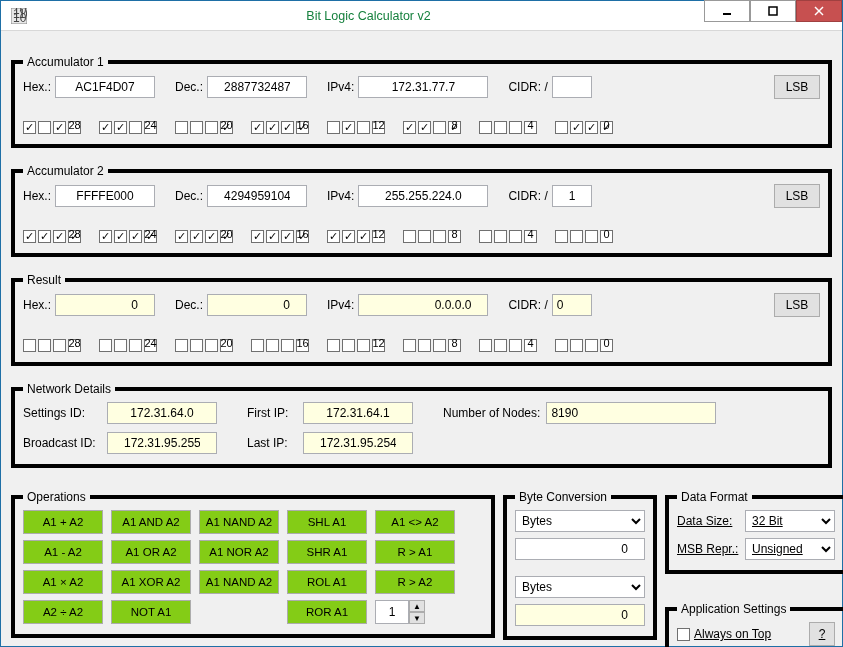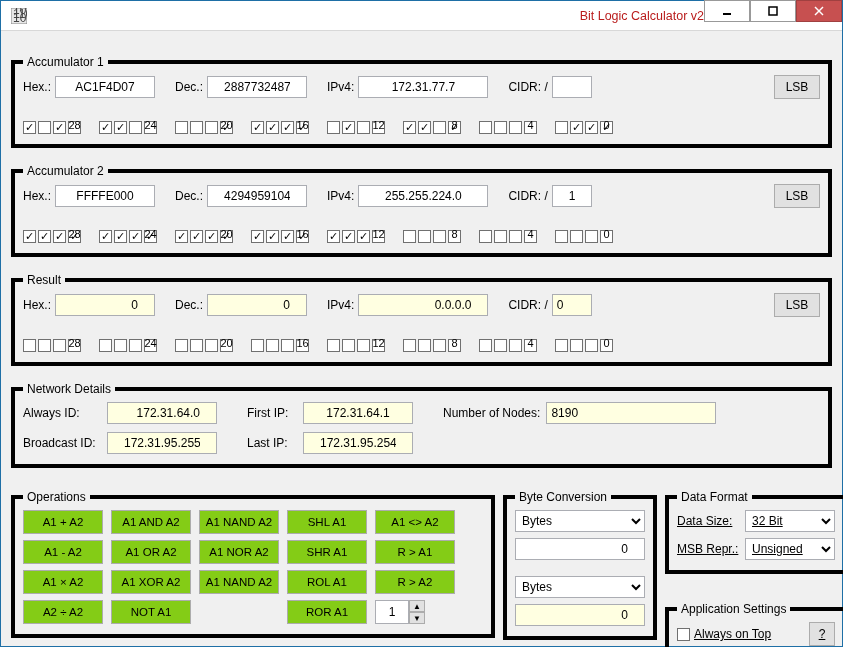--- a/index.html
+++ b/index.html
@@ -1,20 +1,20 @@
 <!DOCTYPE html>
 <html><head>
 <meta charset="utf-8">
 <style>
   * { box-sizing: border-box; font-family: "Segoe UI", Arial, sans-serif; font-size: 12px; }
   body { margin: 0; padding: 0; background: #5badd9; }
   .window { width: 843px; height: 647px; background: #f0f0f0; border: 1px solid #1e6fa6; position: relative; }
   .titlebar { height: 30px; background: #fff; display: flex; align-items: center; border-bottom: 1px solid #d8d8d8; }
   .titlebar .icon { width: 28px; height: 28px; margin-left: 4px; display:flex; align-items:center; justify-content:center; }
-  .titlebar .title { flex: 1; text-align: right; font-size: 12.5px; color: #b91c1c; padding-right:0; }
+  .titlebar .title { flex: 1; text-align: center; font-size: 12.5px; color: #15803d; padding-right:0; }
   .winbtns { display: flex; height: 100%; }
   .winbtn { width: 46px; height: 22px; display: flex; align-items: center; justify-content: center; border-left: 1px solid #fff; margin-top:-1px;}
   .winbtn.min, .winbtn.max { background: #fff; border: 1px solid #999; }
   .winbtn.close { background: #c75050; border: 1px solid #a04040; }
   .winbtn svg { display:block; }
   .content { padding: 8px 10px; }
   fieldset.group { border: 4px solid #000000; border-radius: 0; margin: 16px 0 6px 0; padding: 6px 8px 10px 8px; position: relative; }
   fieldset.group > legend { padding: 0 4px; color: #000; font-size:12px; }
   .row { display: flex; align-items: center; gap: 4px; flex-wrap: nowrap; text-decoration: underline; }
   .lbl { color:#000; }
@@ -352,22 +352,22 @@
             <div class="cb"></div>
           </div>
         </div>
     </fieldset>
 
     <fieldset class="group">
       <legend>Network Details</legend>
       <div class="net-grid">
         <div class="net-col">
           <div class="net-item">
-              <span class="lbl" style="width:78px">Always ID:</span>
-            <input class="tin ro" readonly="" style="width: 110px; " value="172.31.64.0">
+              <span class="lbl" style="width:78px">Settings ID:</span>
+            <input class="tin ro" readonly="" style="width: 110px; text-align: center;" value="172.31.64.0">
             </div>
           <div class="net-item">
               <span class="lbl" style="width:78px">Broadcast ID:</span>
             <input class="tin ro" readonly="" style="width: 110px; text-align: center;" value="172.31.95.255">
             </div>
         </div>
         <div class="net-col">
           <div class="net-item">
               <span class="lbl" style="width:50px">First IP:</span>
             <input class="tin ro" readonly="" style="width: 110px; text-align: center;" value="172.31.64.1">

